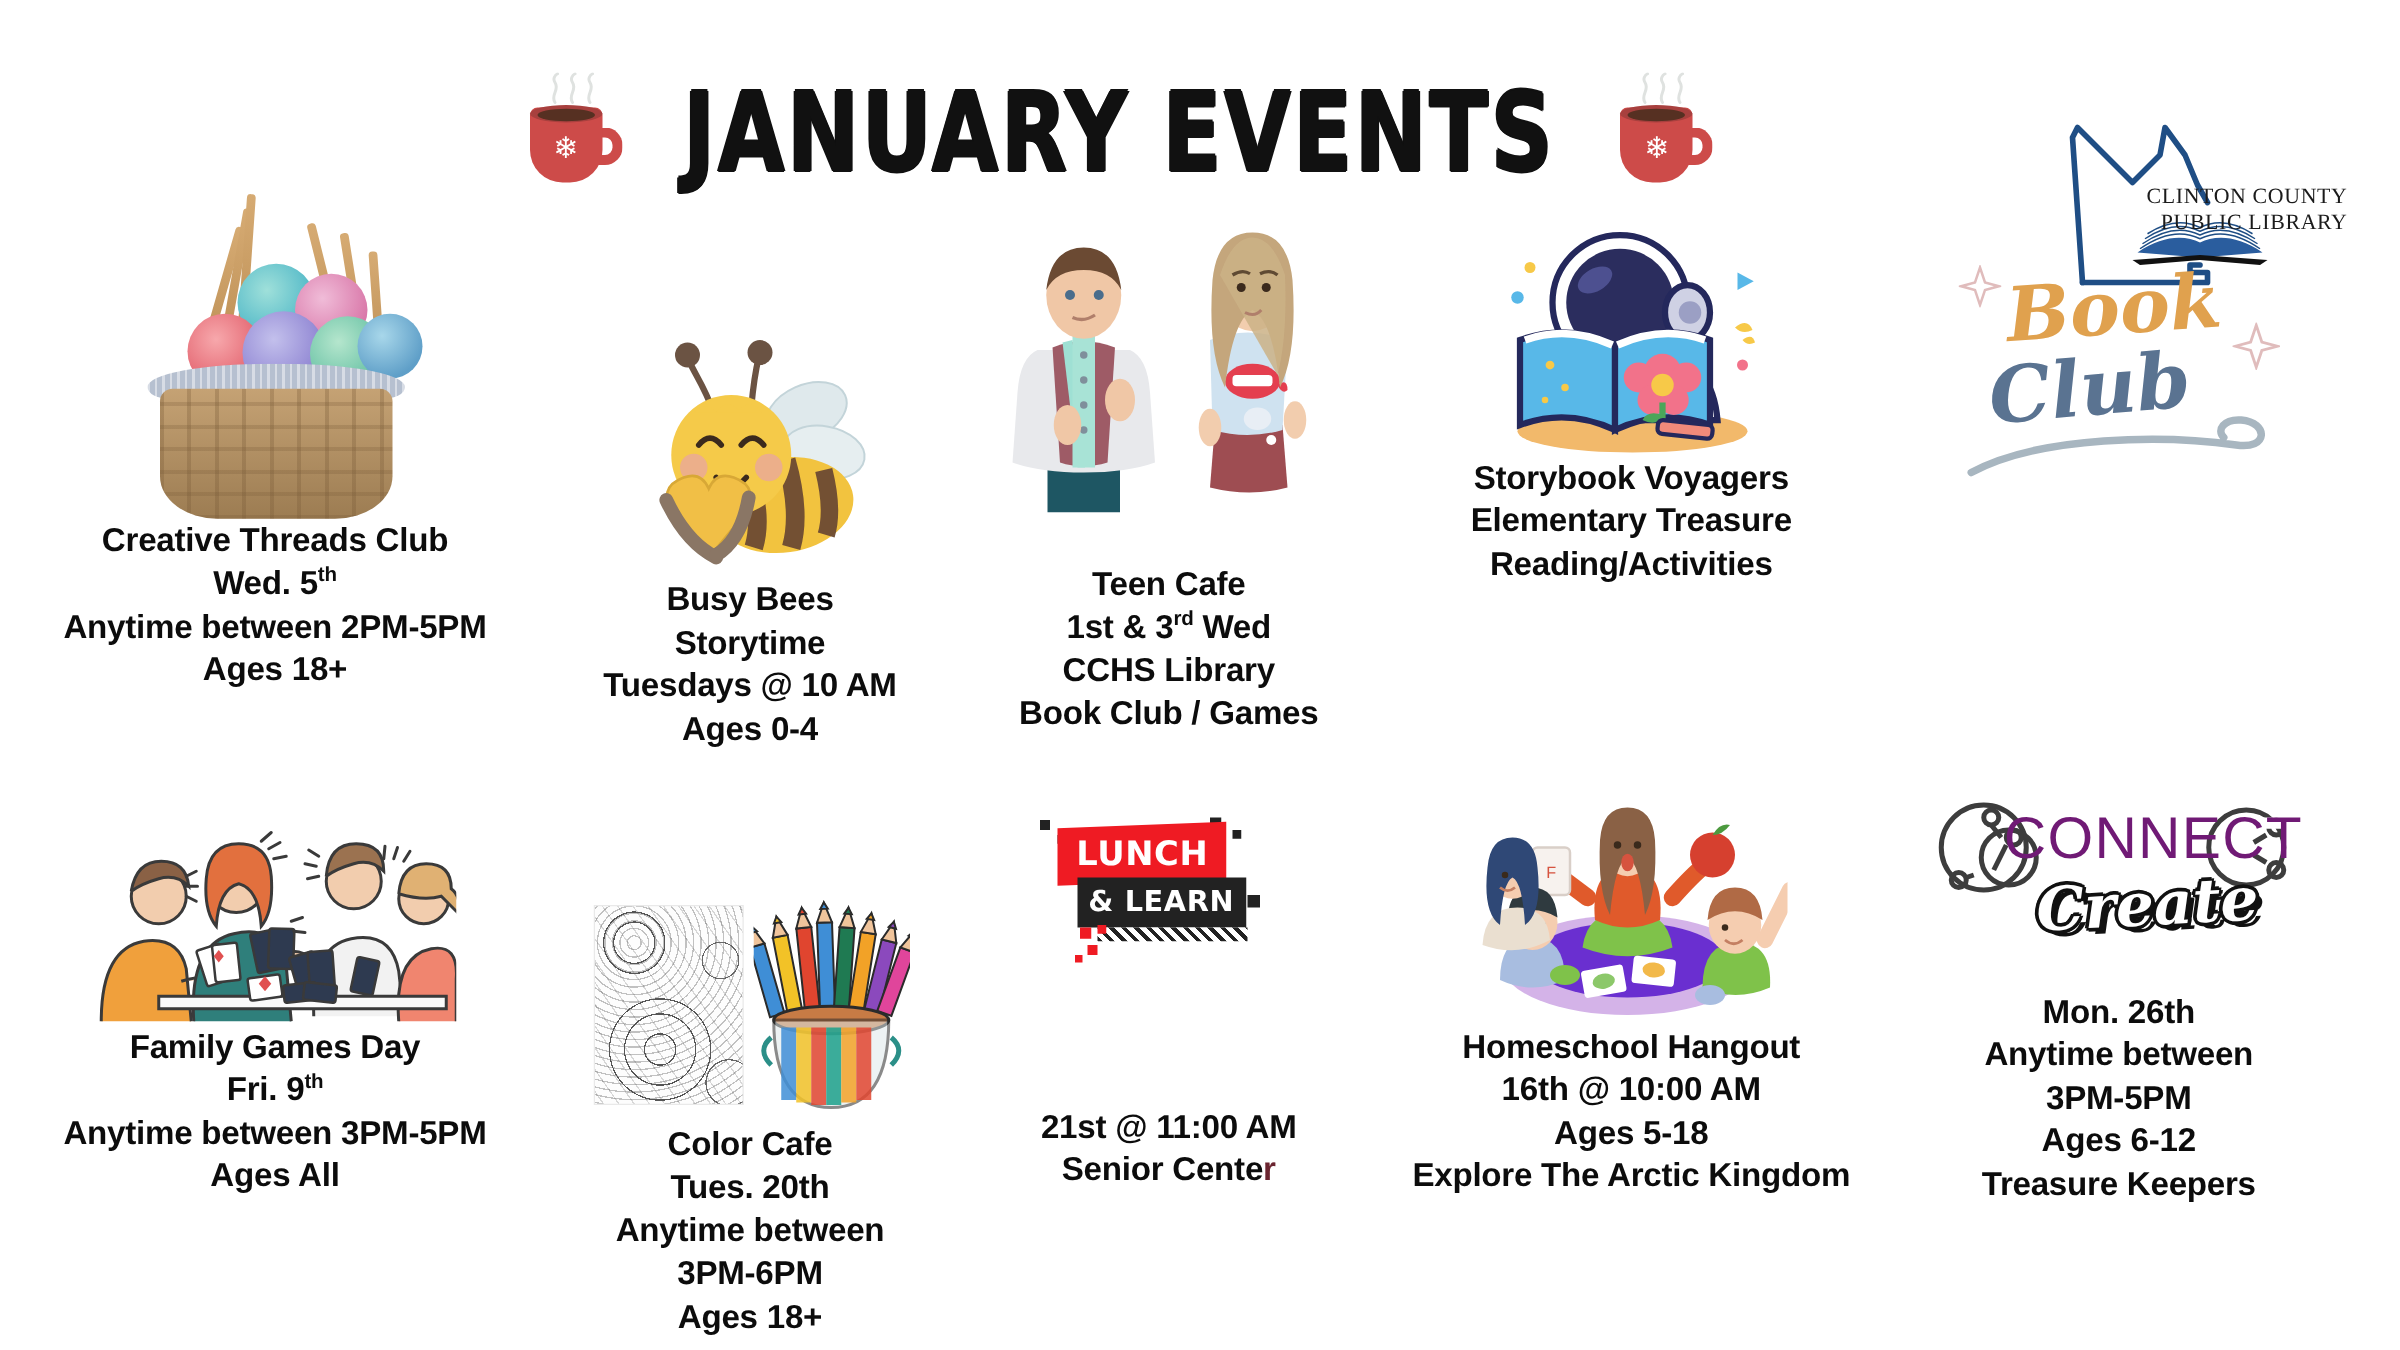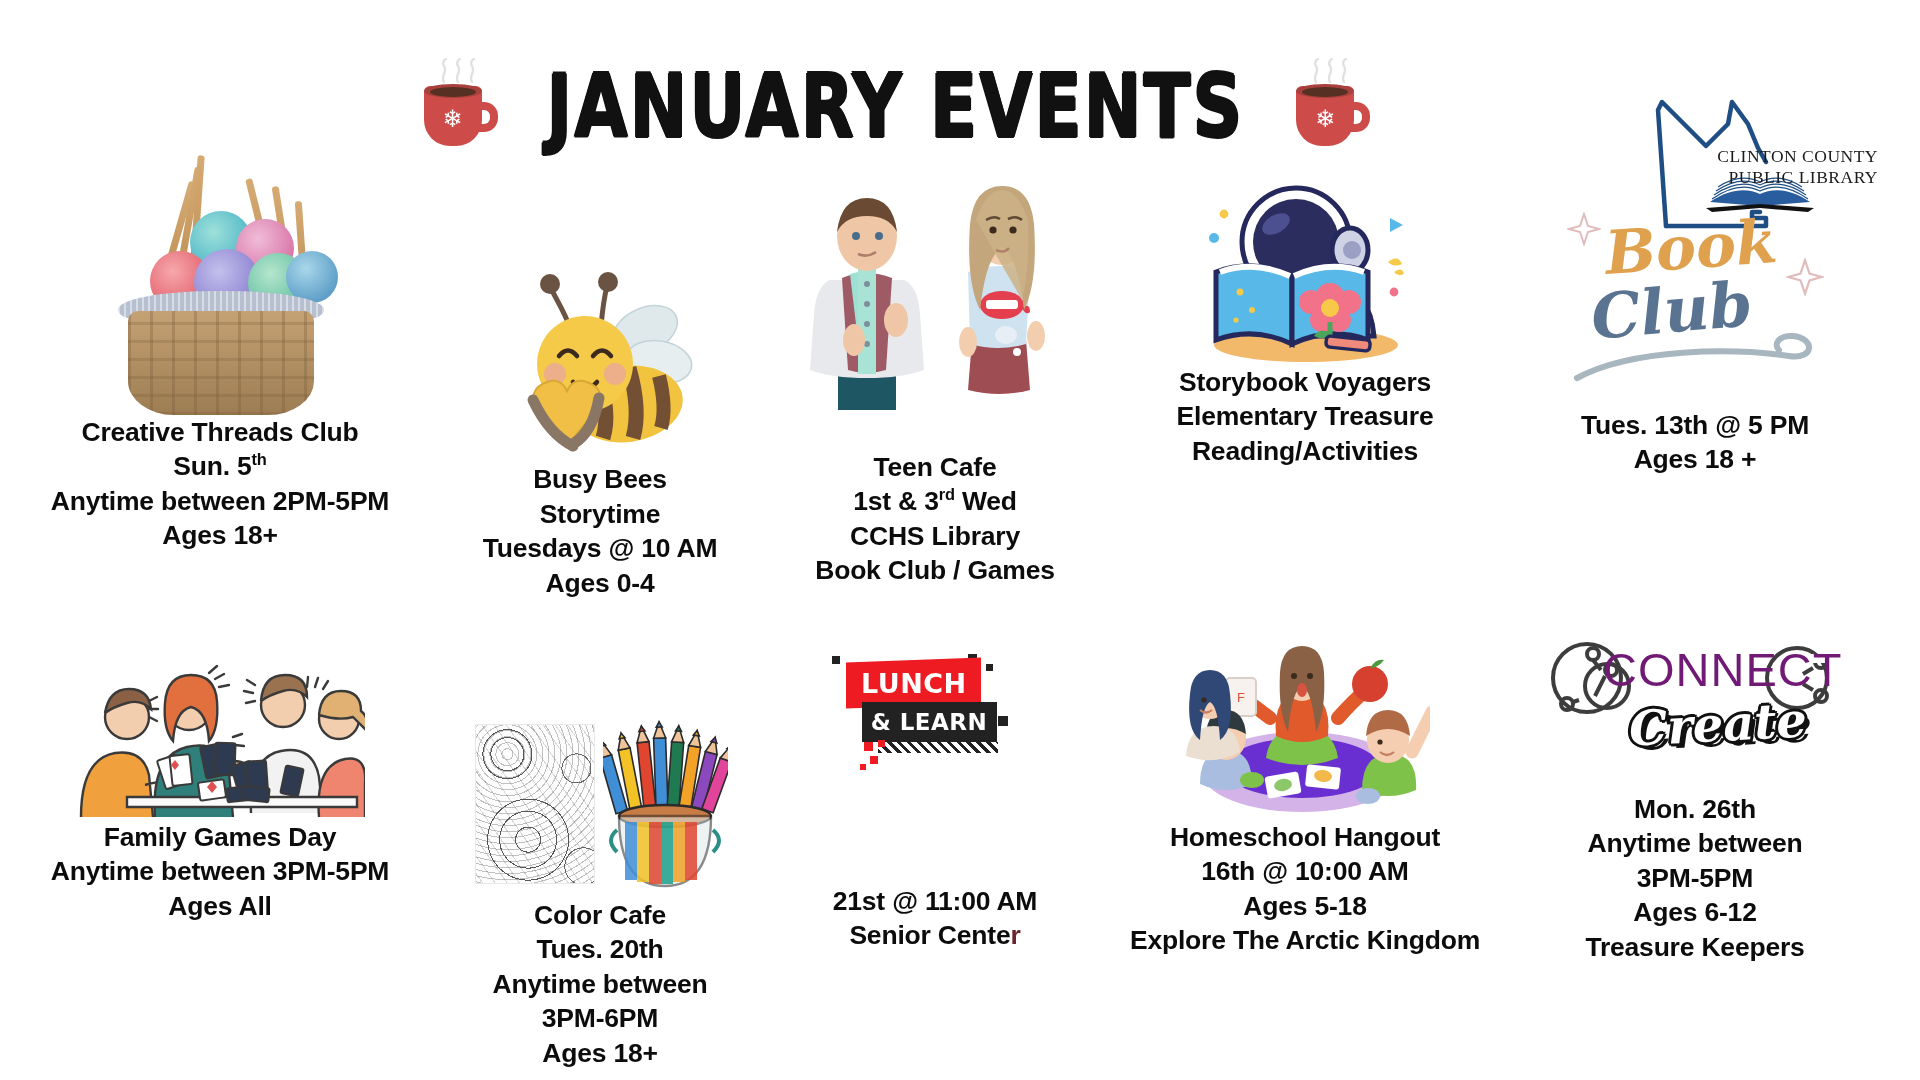--- a/index.html
+++ b/index.html
@@ -355,21 +355,21 @@
           <div class="yball" style="left:196px; bottom:112px; width:52px;height:52px; background:radial-gradient(circle at 38% 34%, #a8d7ea, #5f9fc8 72%);"></div>
 
           <div class="basket-rim"></div>
           <div class="basket-body">
             <div class="basket-weave"></div>
           </div>
         </div>
       </div>
       <div class="caption">
         <span class="line">Creative Threads Club</span>
-        <span class="line"><span>Sun. 5</span><sup>th</sup></span>
+        <span class="line"><span>Wed. 5</span><sup>th</sup></span>
         <span class="line">Anytime between 2PM-5PM</span>
         <span class="line">Ages 18+</span>
       </div>
     </div>
 
     <div class="cell c2">
       <div class="art">
         <div class="art-bee">
           <svg width="215" height="210" viewBox="0 0 215 210">
             <g>
@@ -531,24 +531,20 @@
               <path d="M17 2 L21 14 L32 17 L21 20 L17 32 L13 20 L2 17 L13 14 Z" fill="none" stroke="#e0bcbc" stroke-width="2"></path>
             </svg>
           </div>
           <div class="bc-book">Book</div>
           <div class="bc-club">Club</div>
           <svg width="285" height="60" viewBox="0 0 285 60" style="position:absolute;left:0;top:132px;">
             <path d="M24 52 C80 22 180 22 236 30 C262 34 262 12 240 10 C226 9 220 18 226 24" fill="none" stroke="#a8b6c0" stroke-width="6" stroke-linecap="round"></path>
           </svg>
         </div>
       </div>
-      <div class="caption" style="margin-top:14px;">
-        <span class="line">Tues. 13th @ 5 PM</span>
-        <span class="line">Ages 18 +</span>
-      </div>
     </div>
   </div>
 
   <div class="row row-2">
 
     <div class="cell c1">
       <div class="art" style="height:180px;">
         <div class="art-game">
           <svg width="290" height="175" viewBox="0 0 290 175">
             <g stroke="#3a3a3a" stroke-width="2.4" fill="none">
@@ -594,20 +590,21 @@
               <path d="M134 28 l8 -7 M140 34 l9 -5 M144 42 l10 -2"></path>
               <path d="M180 40 l-8 -5 M178 48 l-9 -2 M180 56 l-9 2"></path>
               <path d="M232 42 l1 -10 M240 42 l3 -9 M248 44 l5 -8"></path>
               <path d="M158 92 l9 -3 M160 100 l9 1"></path>
             </g>
           </svg>
         </div>
       </div>
       <div class="caption">
         <span class="line">Family Games Day</span>
+        <span class="line"><span>Fri. 9</span><sup>th</sup></span>
         <span class="line">Anytime between 3PM-5PM</span>
         <span class="line">Ages All</span>
       </div>
     </div>
 
     <div class="cell c2">
       <div class="art" style="height:180px;">
         <div class="art-color">
           <div class="mandala-sheet"></div>
           <div class="pencil-jar">

